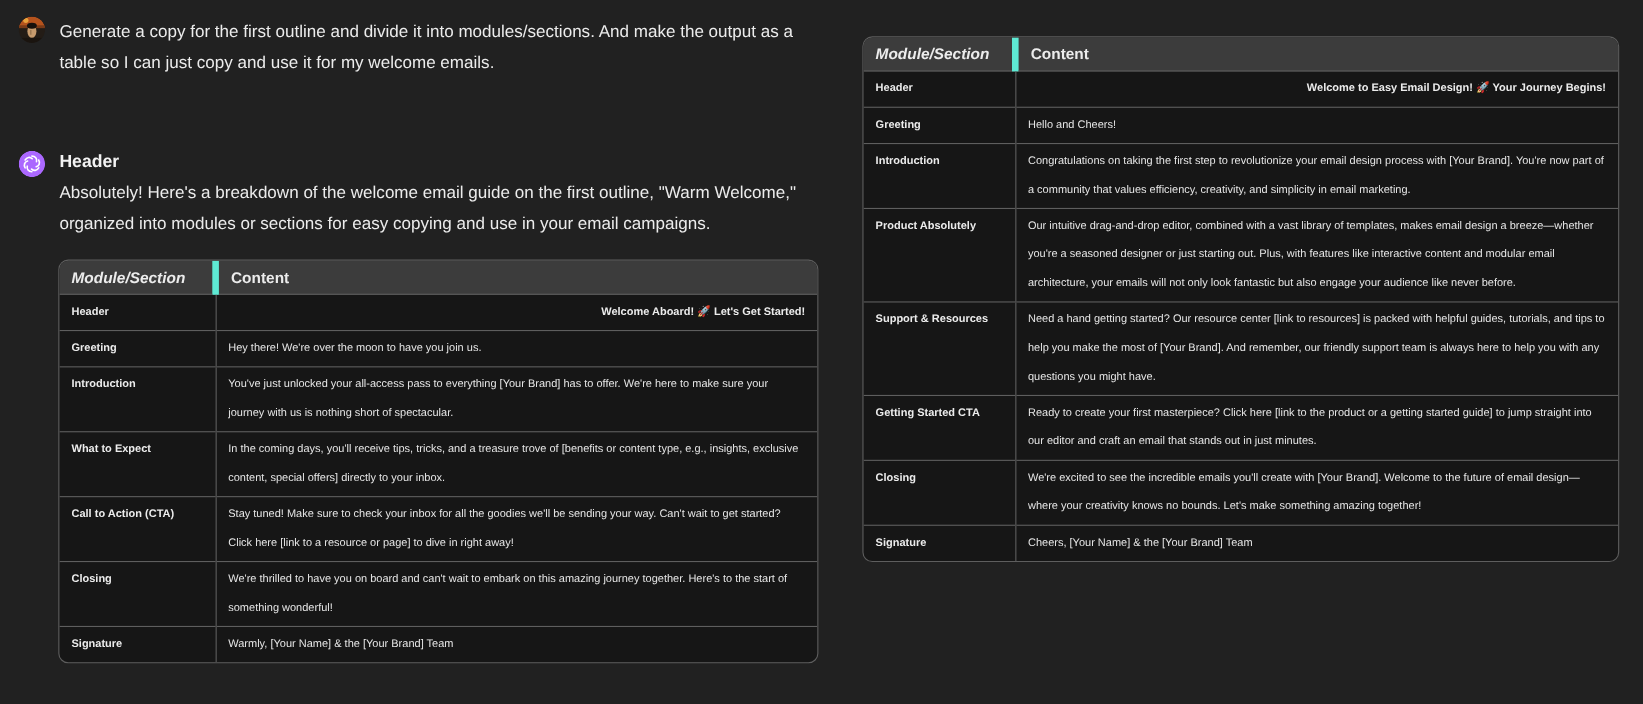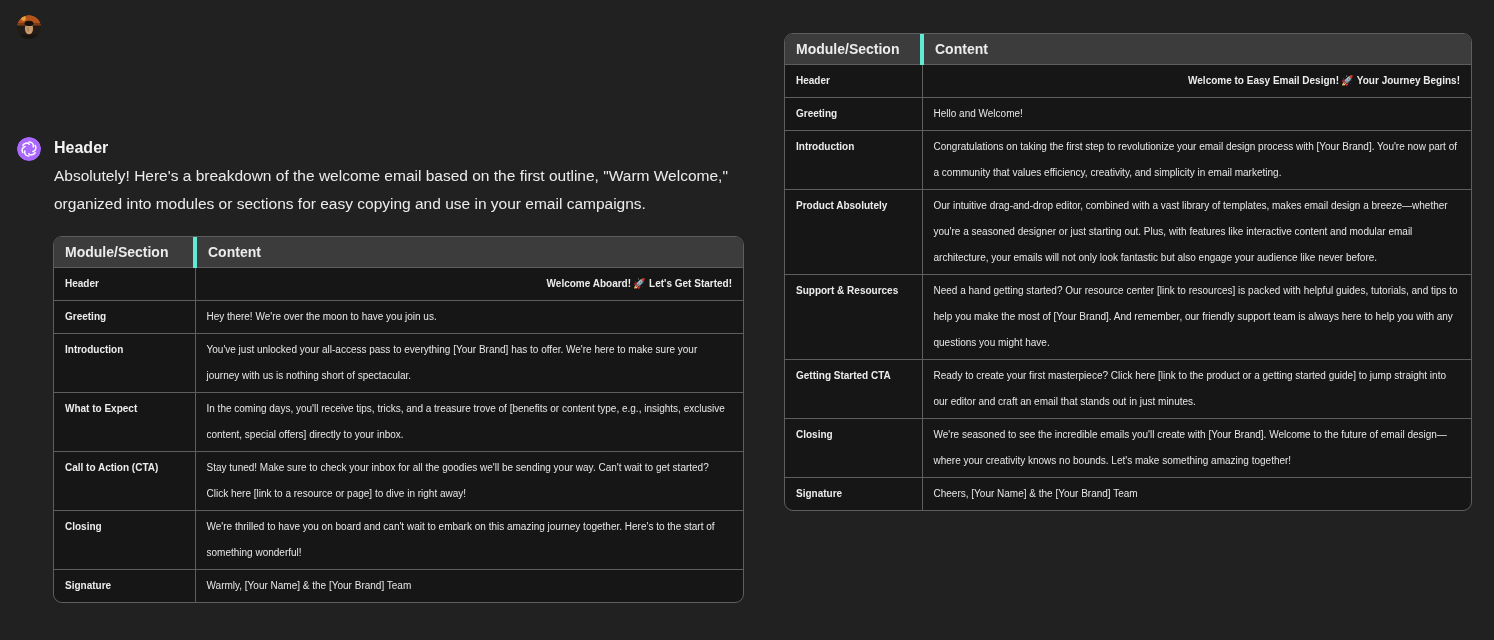--- a/index.html
+++ b/index.html
@@ -46,21 +46,21 @@
   table { border-collapse: collapse; width: 100%; }
   th {
     background: #3c3c3c;
     color: #ececec;
     font-size: 14px; font-weight: 700;
     text-align: left;
     padding: 6px 11px;
     line-height: 18px;
     border-bottom: 1px solid #5e5e5e;
   }
-  th:first-child { border-right: 4px solid #5eead4; }
+  th:first-child { border-right: 6px solid #5eead4; font-style: italic; }
   td {
     font-size: 10px;
     line-height: 26px;
     color: #e6e6e6;
     padding: 3px 11px;
     vertical-align: top;
     border-top: 1px solid #5e5e5e;
   }
   tr:first-child td { border-top: none; }
   td.mod {
@@ -89,40 +89,41 @@
         <circle cx="6.5" cy="3.5" r="2.4" fill="#e8a13c"></circle>
         <rect y="8" width="24" height="2.6" fill="#7a3b18"></rect>
         <ellipse cx="12" cy="13.5" rx="4.1" ry="5.9" fill="#c79b6d"></ellipse>
         <ellipse cx="12" cy="8.4" rx="4.5" ry="2.7" fill="#15100c"></ellipse>
         <path d="M10.6 12.2 h0.9 v4.4 h-0.9 z" fill="#8a6a45"></path>
         <rect y="19.5" width="24" height="4.5" fill="#1a140f"></rect>
       </g>
     </svg>
   </span>
   <div class="msg-content">
+    <div class="msg-text">Generate a copy for the first outline and divide it into modules/sections. And make the output as a table so I can just copy and use it for my welcome emails.</div>
   </div>
 </div>
 
 <div class="msg msg-assistant">
   <span class="avatar">
     <svg viewBox="0 0 24 24" width="24" height="24" aria-hidden="true">
       <circle cx="12" cy="12" r="12" fill="#ab68ff"></circle>
       <g fill="none" stroke="#ffffff" stroke-width="1.5" stroke-linecap="round">
         <path d="M12 4.9 C15.1 4.9 16.9 7.2 16.2 9.9"></path>
         <path d="M12 4.9 C15.1 4.9 16.9 7.2 16.2 9.9" transform="rotate(60 12 12)"></path>
         <path d="M12 4.9 C15.1 4.9 16.9 7.2 16.2 9.9" transform="rotate(120 12 12)"></path>
         <path d="M12 4.9 C15.1 4.9 16.9 7.2 16.2 9.9" transform="rotate(180 12 12)"></path>
         <path d="M12 4.9 C15.1 4.9 16.9 7.2 16.2 9.9" transform="rotate(240 12 12)"></path>
         <path d="M12 4.9 C15.1 4.9 16.9 7.2 16.2 9.9" transform="rotate(300 12 12)"></path>
       </g>
     </svg>
   </span>
   <div class="msg-content">
     <div class="sender-name">Header</div>
-    <div class="msg-text">Absolutely! Here's a breakdown of the welcome email based on the first outline, "Warm Welcome," organized into modules or sections for easy copying and use in your email campaigns.</div>
+    <div class="msg-text">Absolutely! Here's a breakdown of the welcome email guide on the first outline, "Warm Welcome," organized into modules or sections for easy copying and use in your email campaigns.</div>
   </div>
 </div>
 
 <div class="tbl-wrap tbl-left">
   <table>
     <thead>
       <tr>
         <th>Module/Section</th>
         <th>Content</th>
       </tr>
@@ -168,41 +169,41 @@
         <th>Content</th>
       </tr>
     </thead>
     <tbody>
       <tr>
         <td class="mod">Header</td>
         <td class="con bold">Welcome to Easy Email Design! 🚀 Your Journey Begins!</td>
       </tr>
       <tr>
         <td class="mod">Greeting</td>
-        <td class="con">Hello and Welcome!</td>
+        <td class="con">Hello and Cheers!</td>
       </tr>
       <tr>
         <td class="mod">Introduction</td>
         <td class="con">Congratulations on taking the first step to revolutionize your email design process with [Your Brand]. You're now part of a community that values efficiency, creativity, and simplicity in email marketing.</td>
       </tr>
       <tr>
         <td class="mod">Product Absolutely</td>
         <td class="con">Our intuitive drag-and-drop editor, combined with a vast library of templates, makes email design a breeze—whether you're a seasoned designer or just starting out. Plus, with features like interactive content and modular email architecture, your emails will not only look fantastic but also engage your audience like never before.</td>
       </tr>
       <tr>
         <td class="mod">Support &amp; Resources</td>
         <td class="con">Need a hand getting started? Our resource center [link to resources] is packed with helpful guides, tutorials, and tips to help you make the most of [Your Brand]. And remember, our friendly support team is always here to help you with any questions you might have.</td>
       </tr>
       <tr>
         <td class="mod">Getting Started CTA</td>
         <td class="con">Ready to create your first masterpiece? Click here [link to the product or a getting started guide] to jump straight into our editor and craft an email that stands out in just minutes.</td>
       </tr>
       <tr>
         <td class="mod">Closing</td>
-        <td class="con">We're seasoned to see the incredible emails you'll create with [Your Brand]. Welcome to the future of email design—where your creativity knows no bounds. Let's make something amazing together!</td>
+        <td class="con">We're excited to see the incredible emails you'll create with [Your Brand]. Welcome to the future of email design—where your creativity knows no bounds. Let's make something amazing together!</td>
       </tr>
       <tr>
         <td class="mod">Signature</td>
         <td class="con">Cheers, [Your Name] &amp; the [Your Brand] Team</td>
       </tr>
     </tbody>
   </table>
 </div>
 
 </body></html>

